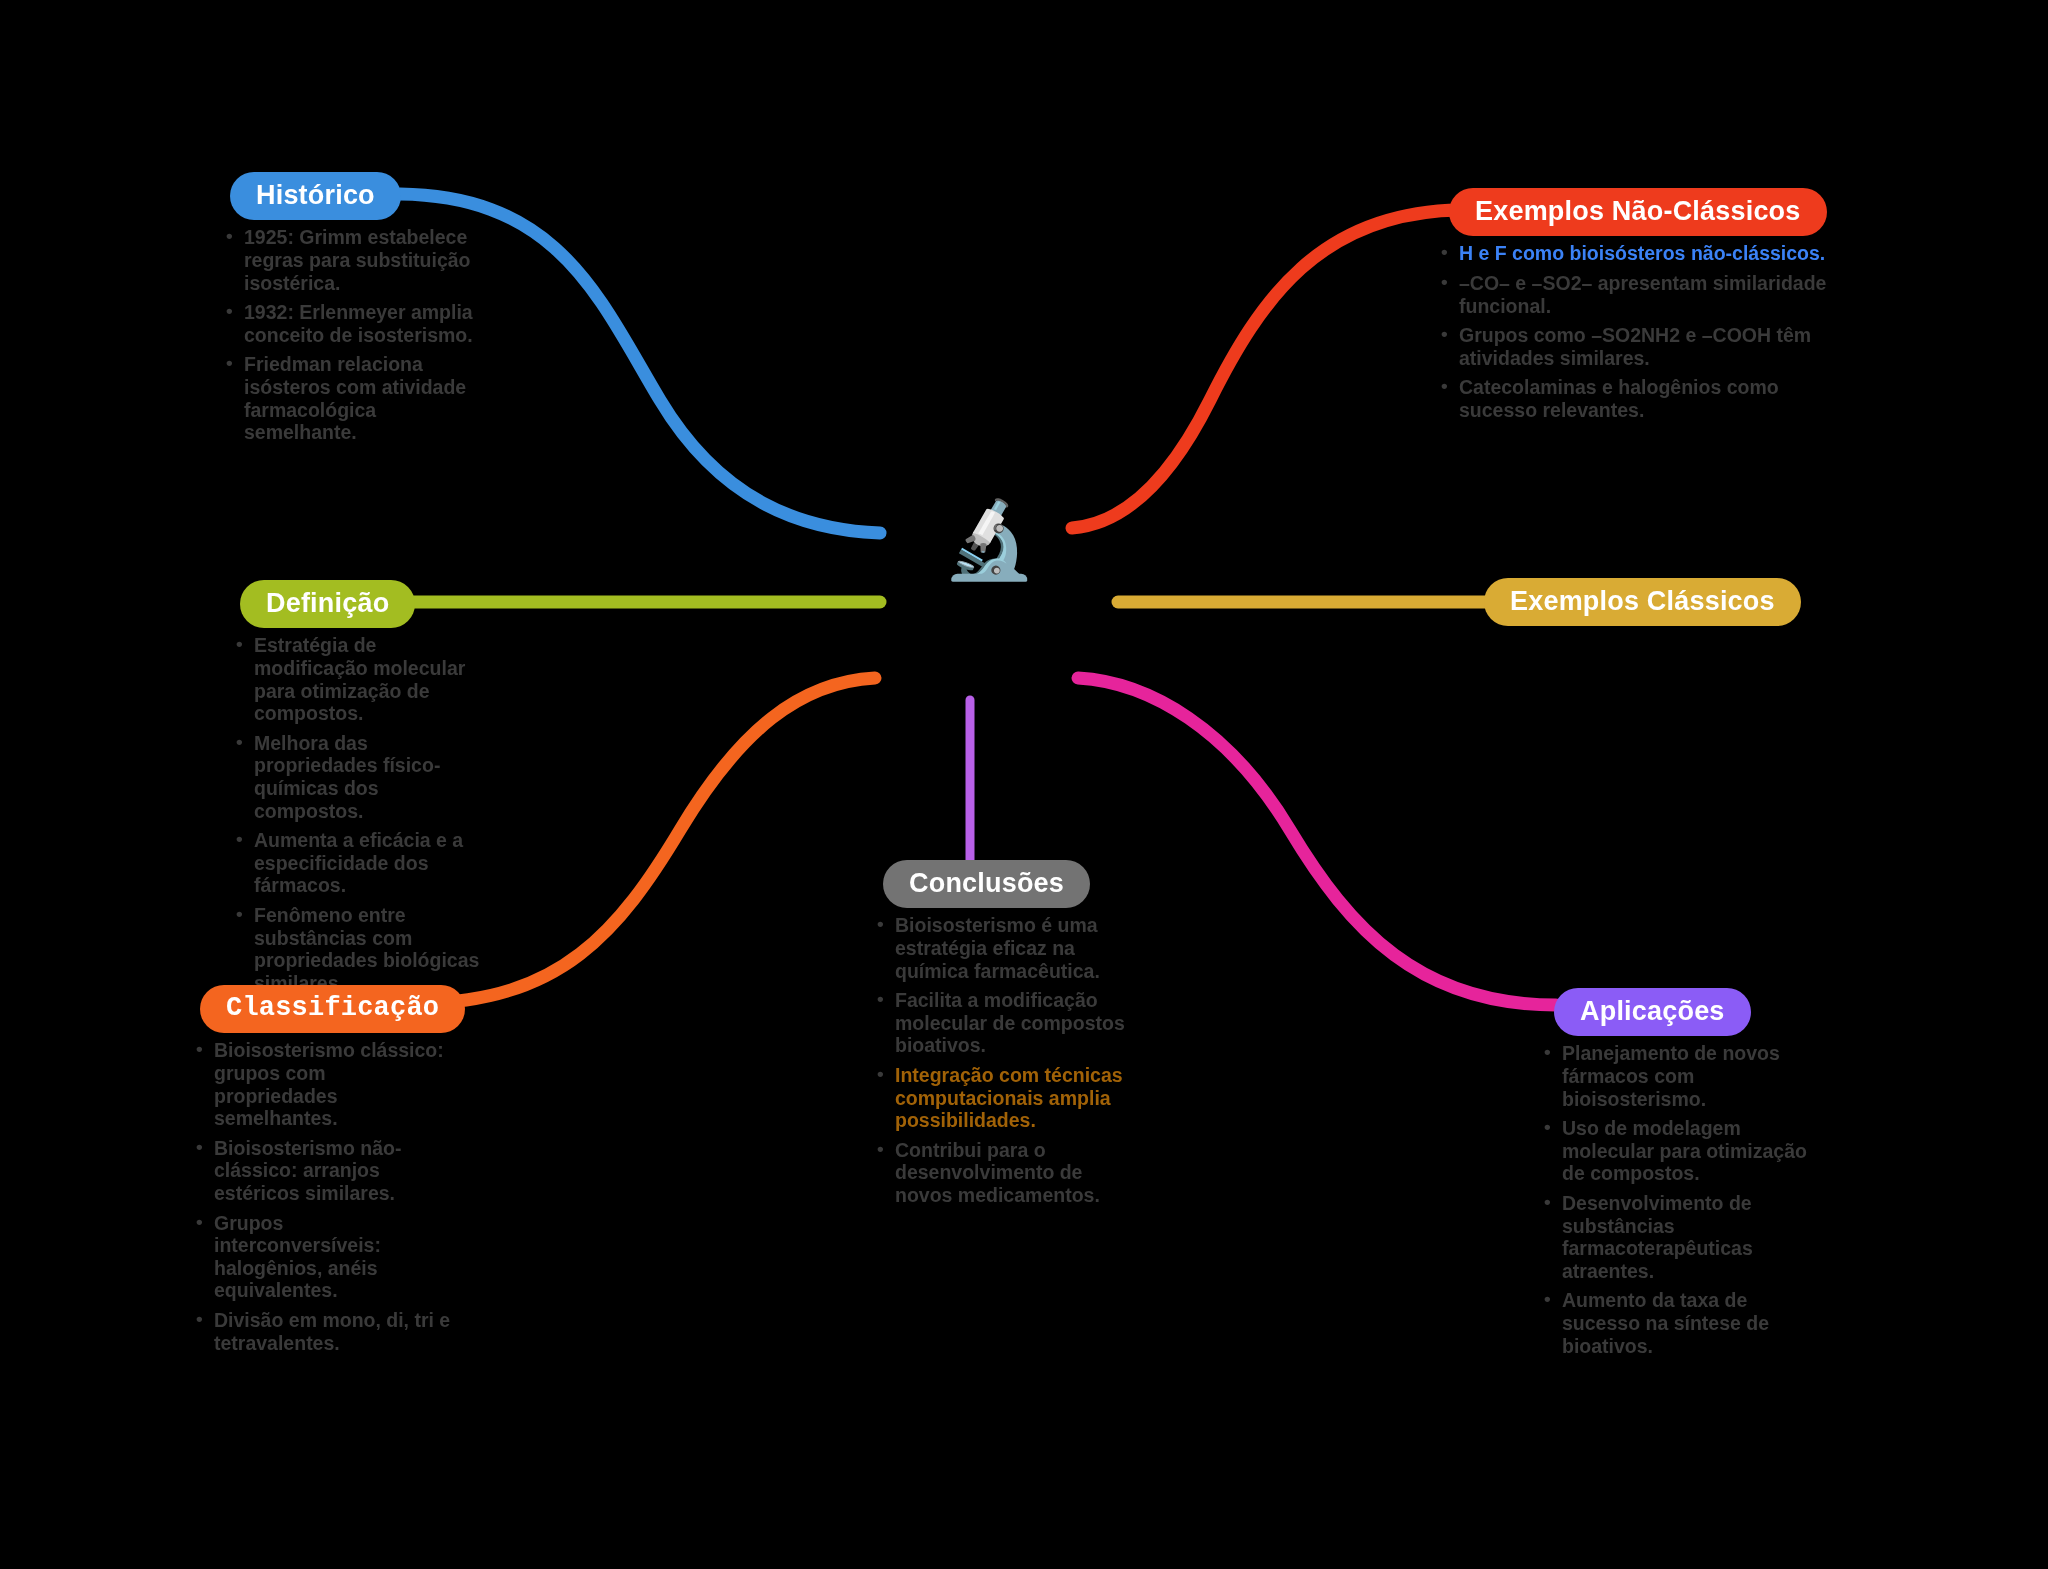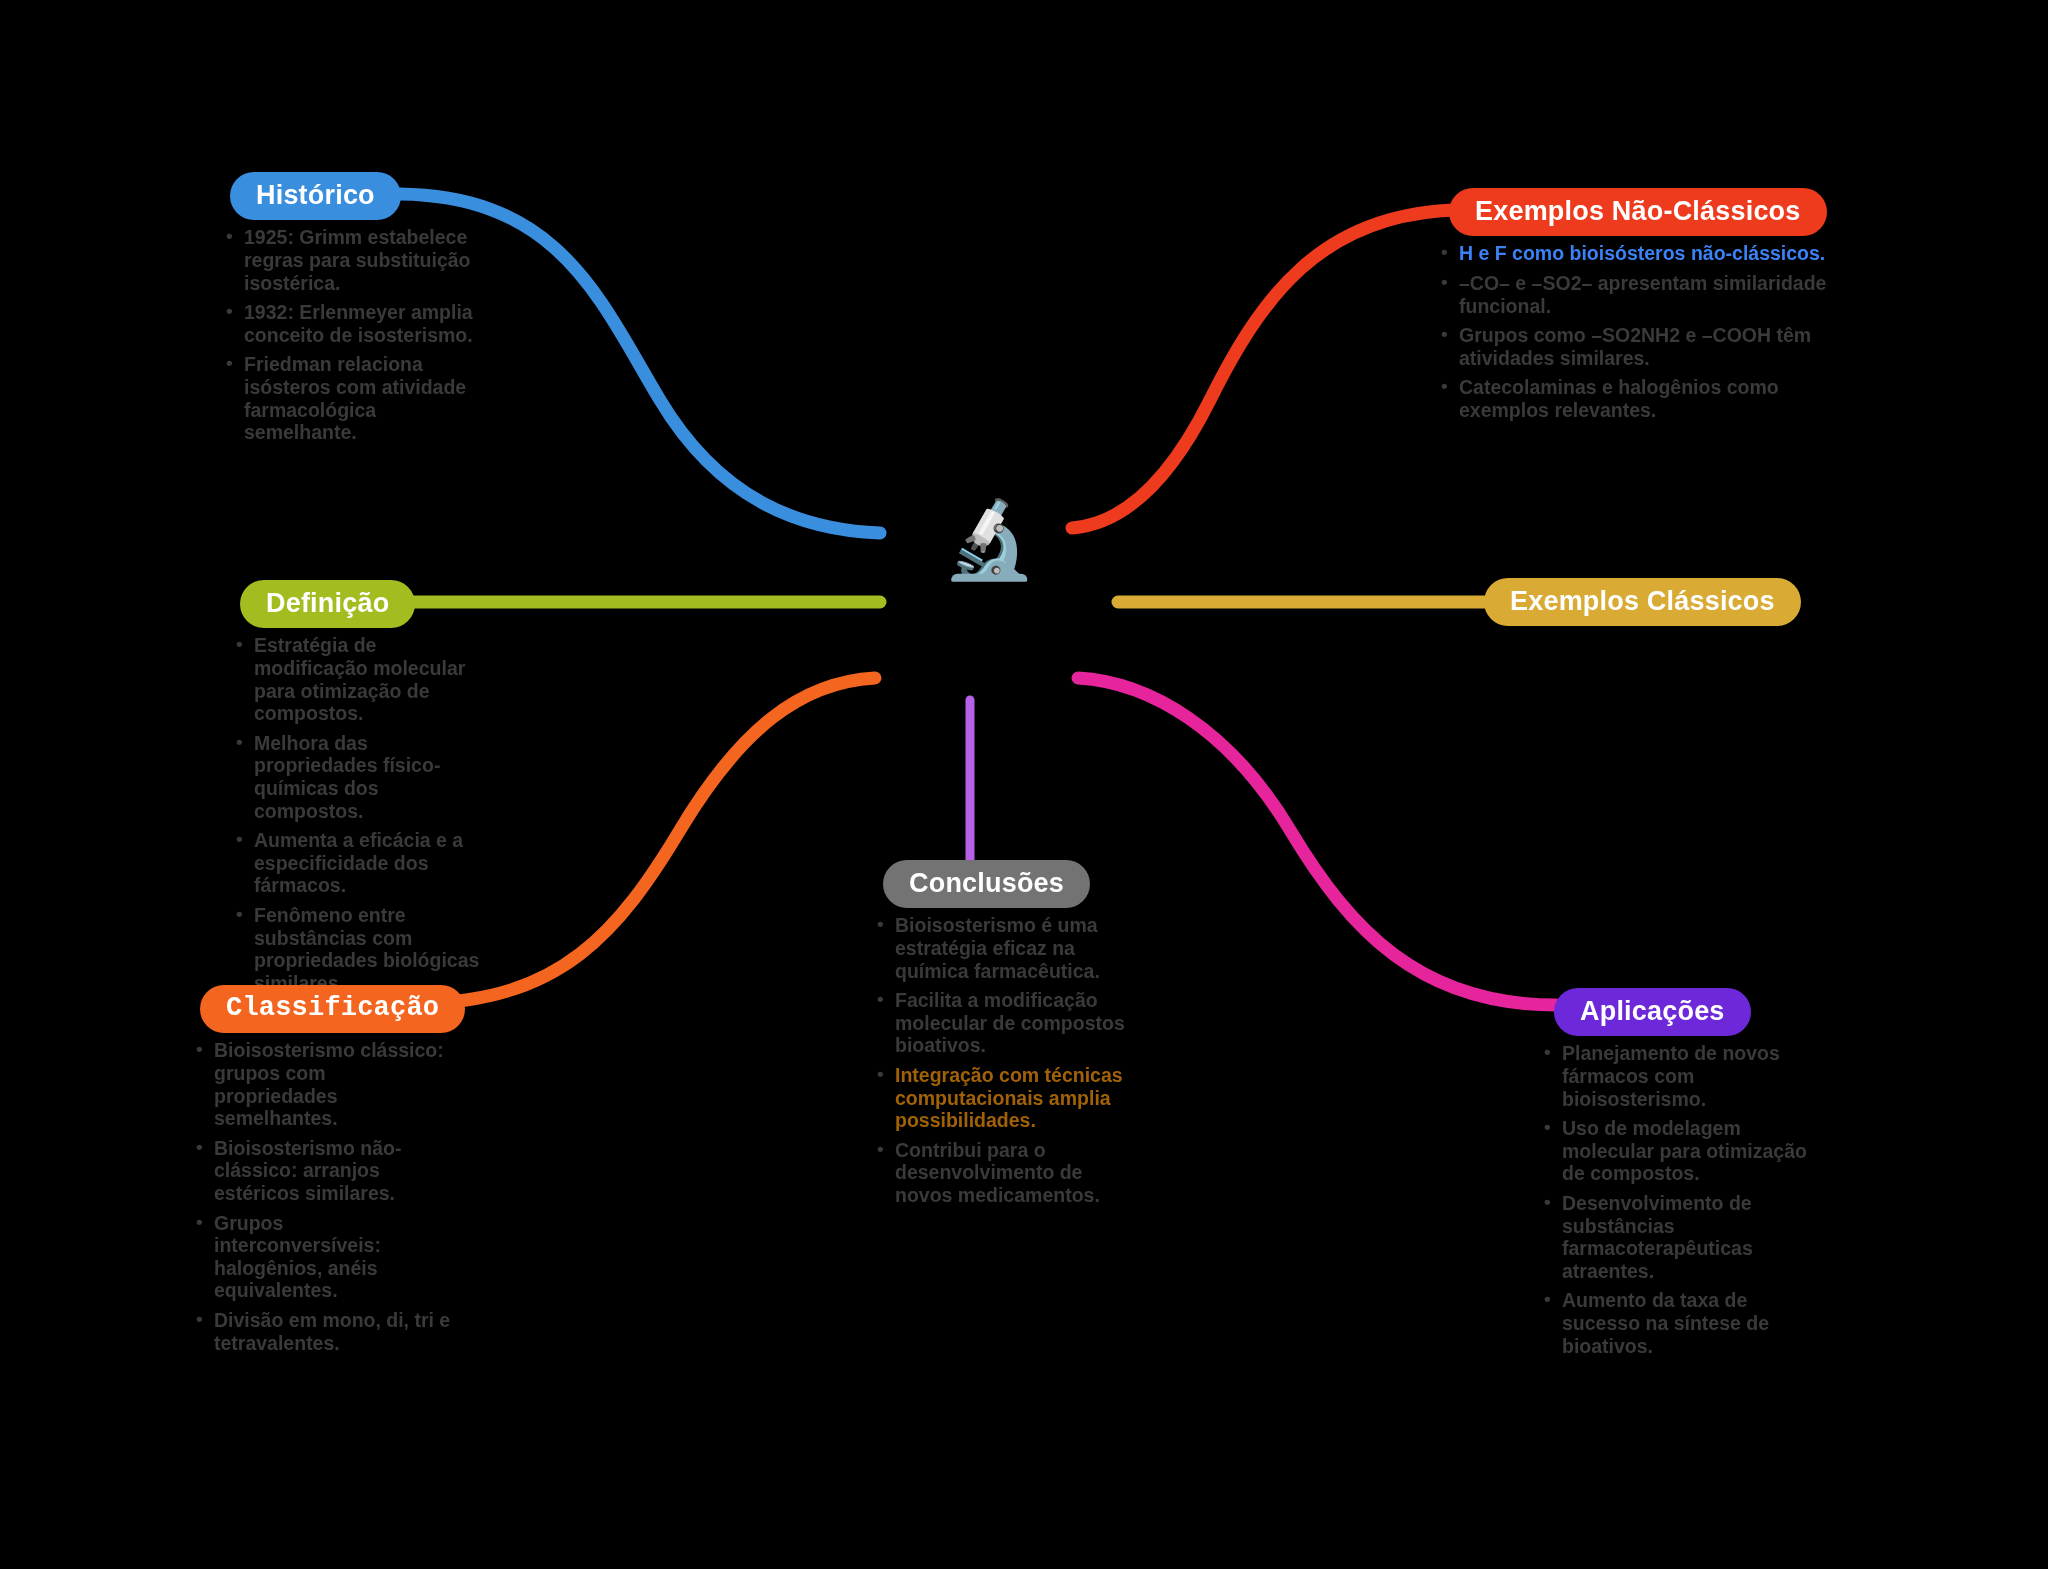--- a/index.html
+++ b/index.html
@@ -190,33 +190,33 @@
   </div>
 
   <div class="branch" id="branch-nao-class">
     <div class="pill-row right">
       <span class="pill" style="background-color: rgb(238, 59, 29);">Exemplos Não-Clássicos</span>
     </div>
     <ul class="items">
       <li style="color: #3b82f6;">H e F como bioisósteros não-clássicos.</li>
       <li style="color: rgb(58, 58, 58);">–CO– e –SO2– apresentam similaridade funcional.</li>
       <li style="color: rgb(58, 58, 58);">Grupos como –SO2NH2 e –COOH têm atividades similares.</li>
-      <li style="color: rgb(58, 58, 58);">Catecolaminas e halogênios como exemplos relevantes.</li>
+      <li style="color: rgb(58, 58, 58);">Catecolaminas e halogênios como sucesso relevantes.</li>
     </ul>
   </div>
 
   <div class="branch" id="branch-exemplos-c">
     <div class="pill-row right">
       <span class="pill" style="background-color: rgb(217, 171, 52);">Exemplos Clássicos</span>
     </div>
   </div>
 
   <div class="branch" id="branch-aplicacoes">
     <div class="pill-row right">
-      <span class="pill" style="background-color: #6d28d9;">Aplicações</span>
+      <span class="pill" style="background-color: #8b5cf6;">Aplicações</span>
     </div>
     <ul class="items">
       <li style="color: rgb(58, 58, 58);">Planejamento de novos fármacos com bioisosterismo.</li>
       <li style="color: rgb(58, 58, 58);">Uso de modelagem molecular para otimização de compostos.</li>
       <li style="color: rgb(58, 58, 58);">Desenvolvimento de substâncias farmacoterapêuticas atraentes.</li>
       <li style="color: rgb(58, 58, 58);">Aumento da taxa de sucesso na síntese de bioativos.</li>
     </ul>
   </div>
 
 </div>

